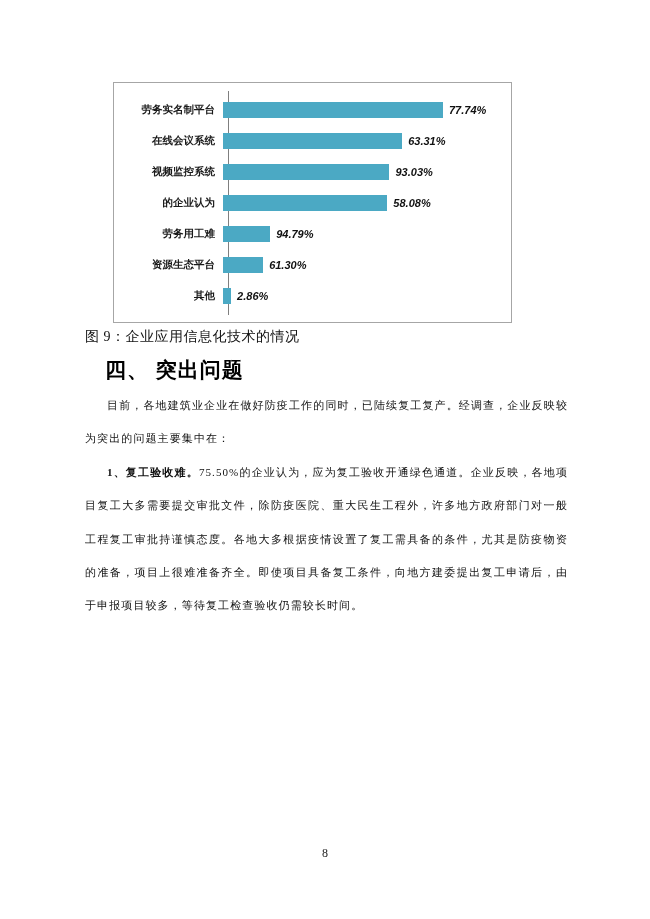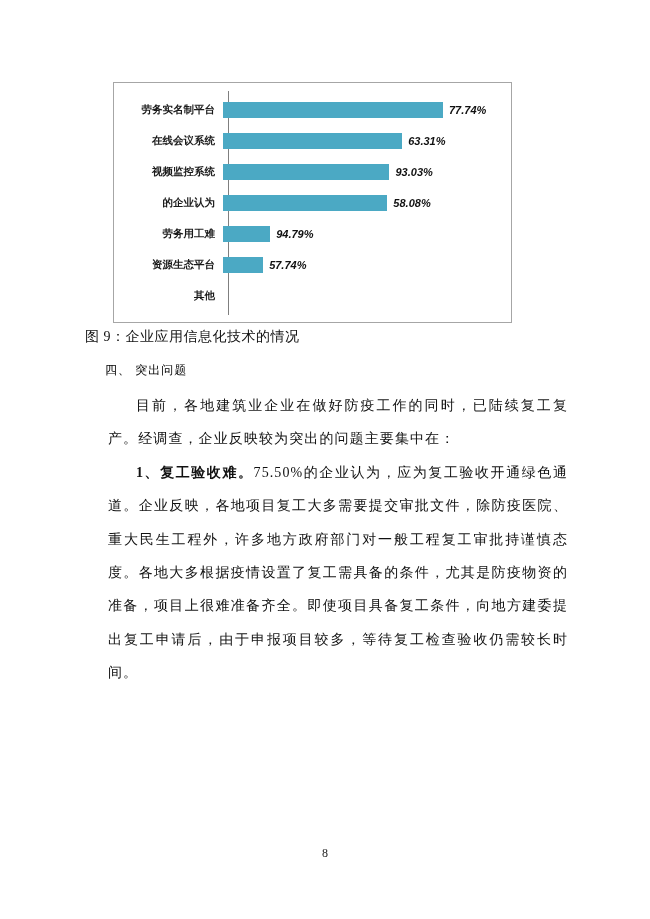--- a/index.html
+++ b/index.html
@@ -76,36 +76,35 @@
 
   
   .text-block {
     position: absolute;
     left: 85px;
     top: 358px;
     width: 483px;
   }
   .section-heading {
     font-family: "Liberation Sans", sans-serif;
-    font-weight: normal;
-    font-size: 12px;
+    font-weight: bold;
+    font-size: 21px;
     letter-spacing: 1px;
     color: #000000;
     margin-left: 20px;
     margin-bottom: 7px;
     line-height: 24px;
   }
   .body-para {
-    font-size: 14px;
+    font-size: 11px;
     line-height: 33.4px;
     letter-spacing: 1.1px;
     text-align: justify;
     text-indent: 2em;
     color: #111111;
-    margin-left: 23px;
   }
   .body-para .lead { font-weight: bold; font-family: Liberation Serif, serif; }
 
   
   .page-number {
     position: absolute;
     left: 0;
     top: 846px;
     width: 100%;
     text-align: center;
@@ -154,25 +153,29 @@
             <span class="bar-label">劳务用工难</span>
             <div class="bar-track">
               <div class="bar" style="width: 16.67%; background: rgb(75, 169, 196);"></div>
               <span class="bar-value">94.79%</span>
             </div>
           </div>
           <div class="chart-row">
             <span class="bar-label">资源生态平台</span>
             <div class="bar-track">
               <div class="bar" style="width: 14.18%; background: rgb(75, 169, 196);"></div>
-              <span class="bar-value">57.74%</span>
+              <span class="bar-value">61.30%</span>
             </div>
           </div>
           <div class="chart-row">
             <span class="bar-label">其他</span>
+            <div class="bar-track">
+              <div class="bar" style="width: 2.86%; background: rgb(75, 169, 196);"></div>
+              <span class="bar-value">2.86%</span>
+            </div>
           </div>
         </div>
     </div>
   </figure>
 
   <div class="figure-caption">图 9：企业应用信息化技术的情况</div>
 
   <div class="text-block">
     <h2 class="section-heading">四、 突出问题</h2>
 

